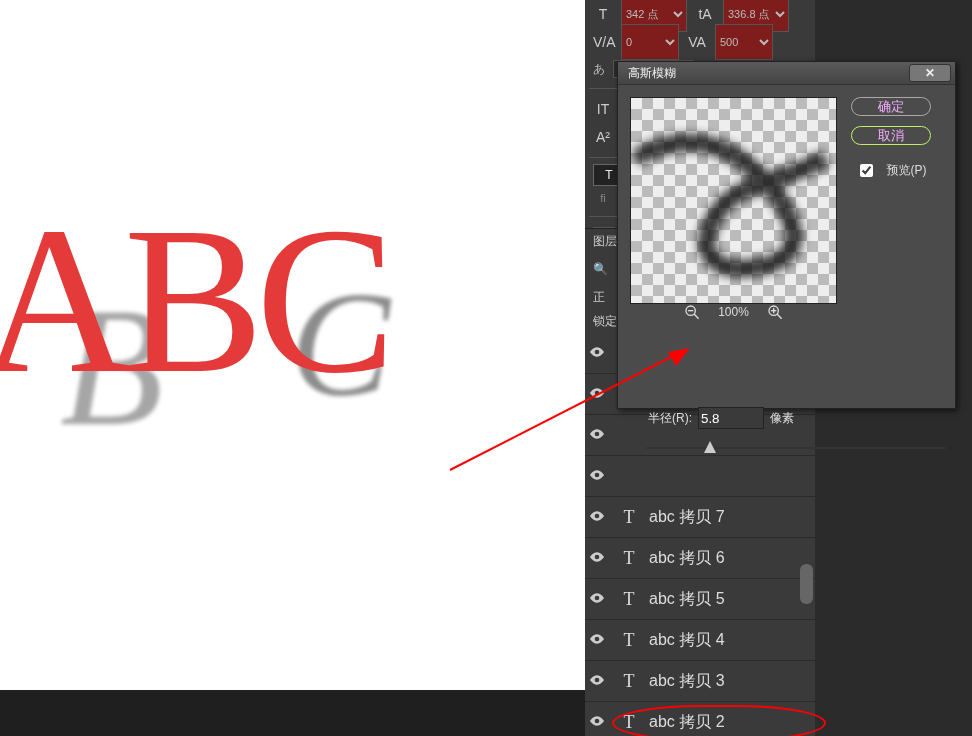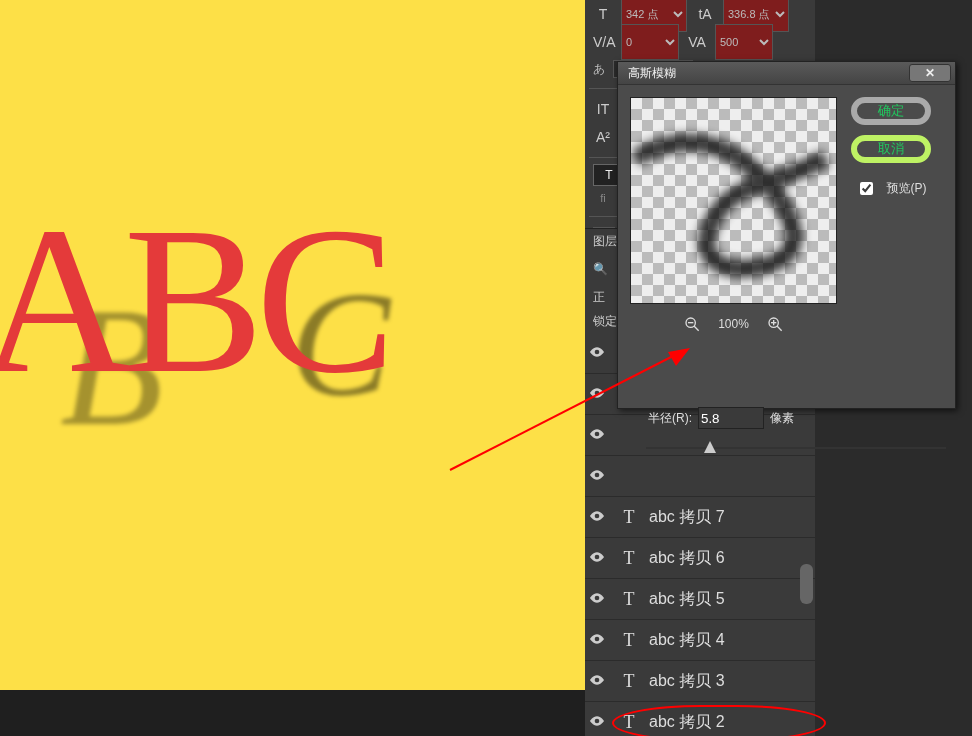--- a/index.html
+++ b/index.html
@@ -1,16 +1,16 @@
 <!DOCTYPE html>
 <html><head>
 <meta charset="utf-8">
 <style>
 html,body{margin:0;padding:0;width:972px;height:736px;background:#1f1f1f;font-family:"Microsoft YaHei",Arial,sans-serif;font-size:12px;color:#bfbfbf;overflow:hidden;position:relative}
-.canvas-area{position:absolute;left:0;top:0;width:585px;height:690px;background:#fde047;overflow:hidden}
+.canvas-area{position:absolute;left:0;top:0;width:585px;height:690px;background:#ffffff;overflow:hidden}
 .canvas-text{position:absolute;left:-20px;top:180px;font-size:210px;font-weight:500;font-family:Georgia,serif;color:#e43a3a;letter-spacing:-8px;white-space:nowrap}
 .shadow-smear{position:absolute;left:10px;top:230px;width:560px;height:150px}
 .shadow-smear span{position:absolute;font-family:"Brush Script MT",cursive;font-style:italic;font-size:170px;color:rgba(0,0,0,.35);filter:blur(2px)}
 .shadow-smear .s-b{left:50px;top:40px}
 .shadow-smear .s-c{left:280px;top:28px;font-size:150px;color:rgba(0,0,0,.45)}
 
 #right-panels{position:absolute;left:585px;top:0;width:230px;height:736px;background:#3a3a3a}
 .char-panel{position:absolute;left:0;top:0;width:230px;height:200px;background:#3a3a3a}
 .char-row{display:flex;align-items:center;gap:8px;padding:3px 8px;height:22px}
 .char-row .lbl-icon{width:20px;font-size:14px;color:#ccc;text-align:center}
@@ -38,24 +38,24 @@
 .titlebar .close{width:40px;height:16px;background:#777;border:1px solid #333;border-radius:3px;display:flex;align-items:center;justify-content:center;color:#eee;font-weight:bold}
 .dialog-body{display:flex;padding:12px;gap:10px}
 .preview{width:205px;height:205px;border:1px solid #222;background-image:
   linear-gradient(45deg,#bbb 25%,transparent 25%),
   linear-gradient(-45deg,#bbb 25%,transparent 25%),
   linear-gradient(45deg,transparent 75%,#bbb 75%),
   linear-gradient(-45deg,transparent 75%,#bbb 75%);
   background-size:22px 22px;background-position:0 0,0 11px,11px -11px,-11px 0;background-color:#eee;position:relative;overflow:hidden}
 .preview .blurshape{position:absolute;inset:0}
 .preview .blurshape path{fill:none;stroke:#000;stroke-width:18;filter:blur(5px);opacity:.75}
-.zoom-row{display:flex;align-items:center;justify-content:center;gap:18px;margin-top:12px;color:#ddd}
+.zoom-row{display:flex;align-items:center;justify-content:center;gap:18px;margin-top:0;color:#ddd}
 .zoom-row .mag{width:16px;height:16px;display:flex;align-items:center;justify-content:center}
 .side-btns{display:flex;flex-direction:column;gap:10px;width:88px;align-items:center}
-.d-btn{width:80px;height:28px;border:6px solid #bef264;border-radius:14px;background:transparent;color:#22c55e;display:flex;align-items:center;justify-content:center;cursor:pointer}
+.d-btn{width:80px;height:19px;border:1px solid #bef264;border-radius:14px;background:transparent;color:#f0abfc;display:flex;align-items:center;justify-content:center;cursor:pointer}
 .d-btn:first-child{border-color:#aaa}
 .cb-row{display:flex;align-items:center;gap:11px;margin-top:6px;color:#ddd}
 .cb-row input{accent-color:#fff}
 .radius-row{position:absolute;left:30px;top:345px;display:flex;align-items:center;gap:6px;color:#ddd}
 .radius-row input{width:60px;height:18px;background:#3a3a3a;border:1px solid #222;color:#fff;}
 .slider-wrap{position:absolute;left:28px;top:378px;width:300px;height:18px}
 .slider-track{position:absolute;left:0;right:0;top:7px;height:2px;background:#333}
 .slider-thumb{position:absolute;top:1px;left:58px;width:12px;height:12px;background:#ccc;clip-path:polygon(50% 0,100% 100%,0 100%);transform:rotate(0deg)}
 
 .arrow{position:absolute;left:440px;top:340px;width:260px;height:140px;pointer-events:none}

